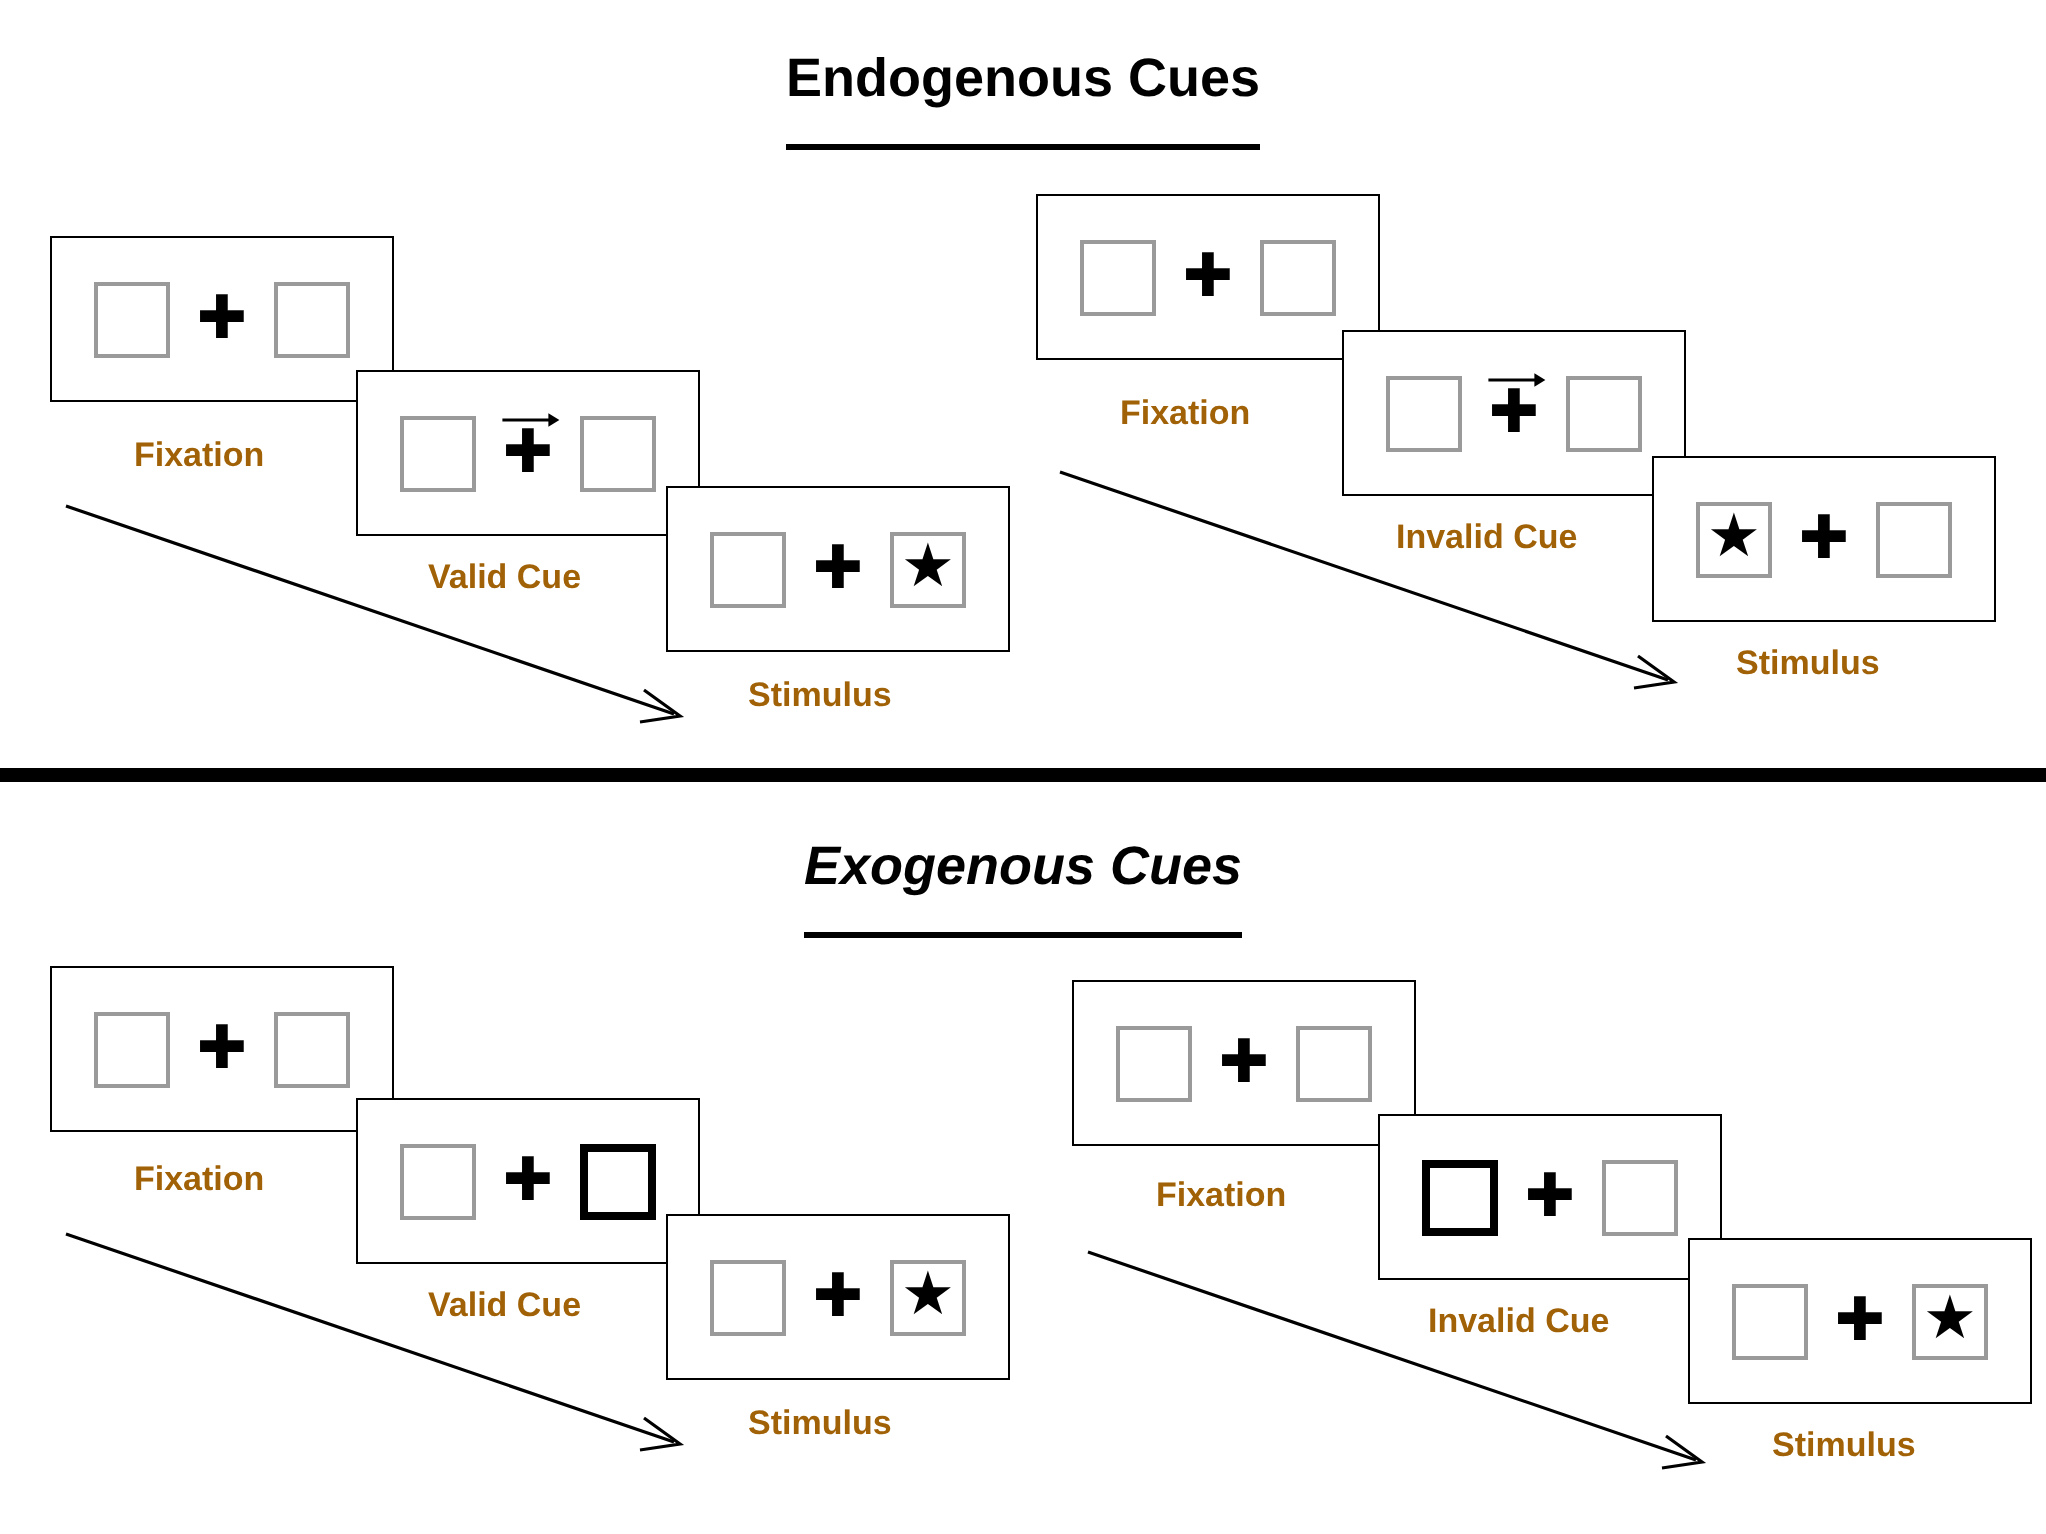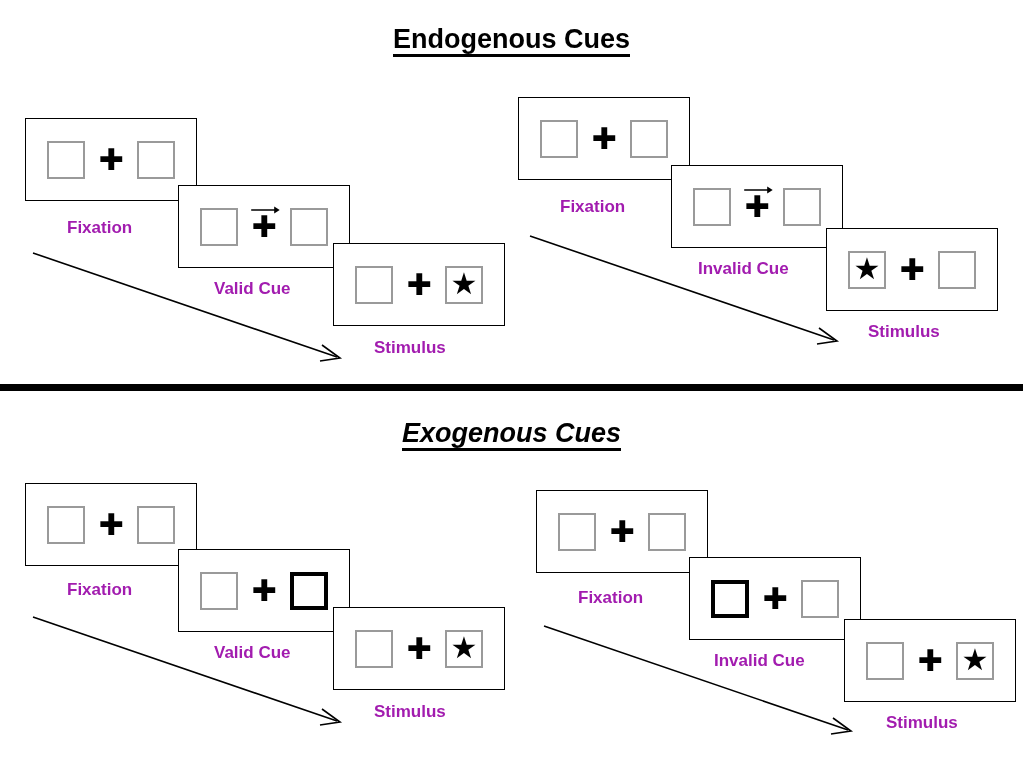--- a/index.html
+++ b/index.html
@@ -19,21 +19,21 @@
     position: absolute;
     width: 100%;
     text-align: center;
     font-size: 27px;
     font-weight: bold;
     color: #000;
     letter-spacing: 0px;
   }
   .section-title span.ul {
     border-bottom: 3px solid #000;
-    padding-bottom: 0;
+    padding-bottom: 18px;
   }
 
   .divider {
     position: absolute;
     left: 0;
     width: 1023px;
     height: 7px;
     background: #000;
   }
 
@@ -99,21 +99,21 @@
     left: 50%;
     transform: translateX(-46%);
     width: 30px;
     height: 10px;
   }
 
   .caption {
     position: absolute;
     font-size: 17px;
     font-weight: bold;
-    color: #a21caf;
+    color: #a16207;
     white-space: nowrap;
   }
 
   .flowarrow {
     position: absolute;
     pointer-events: none;
   }
 </style>
 </head>
 <body>

